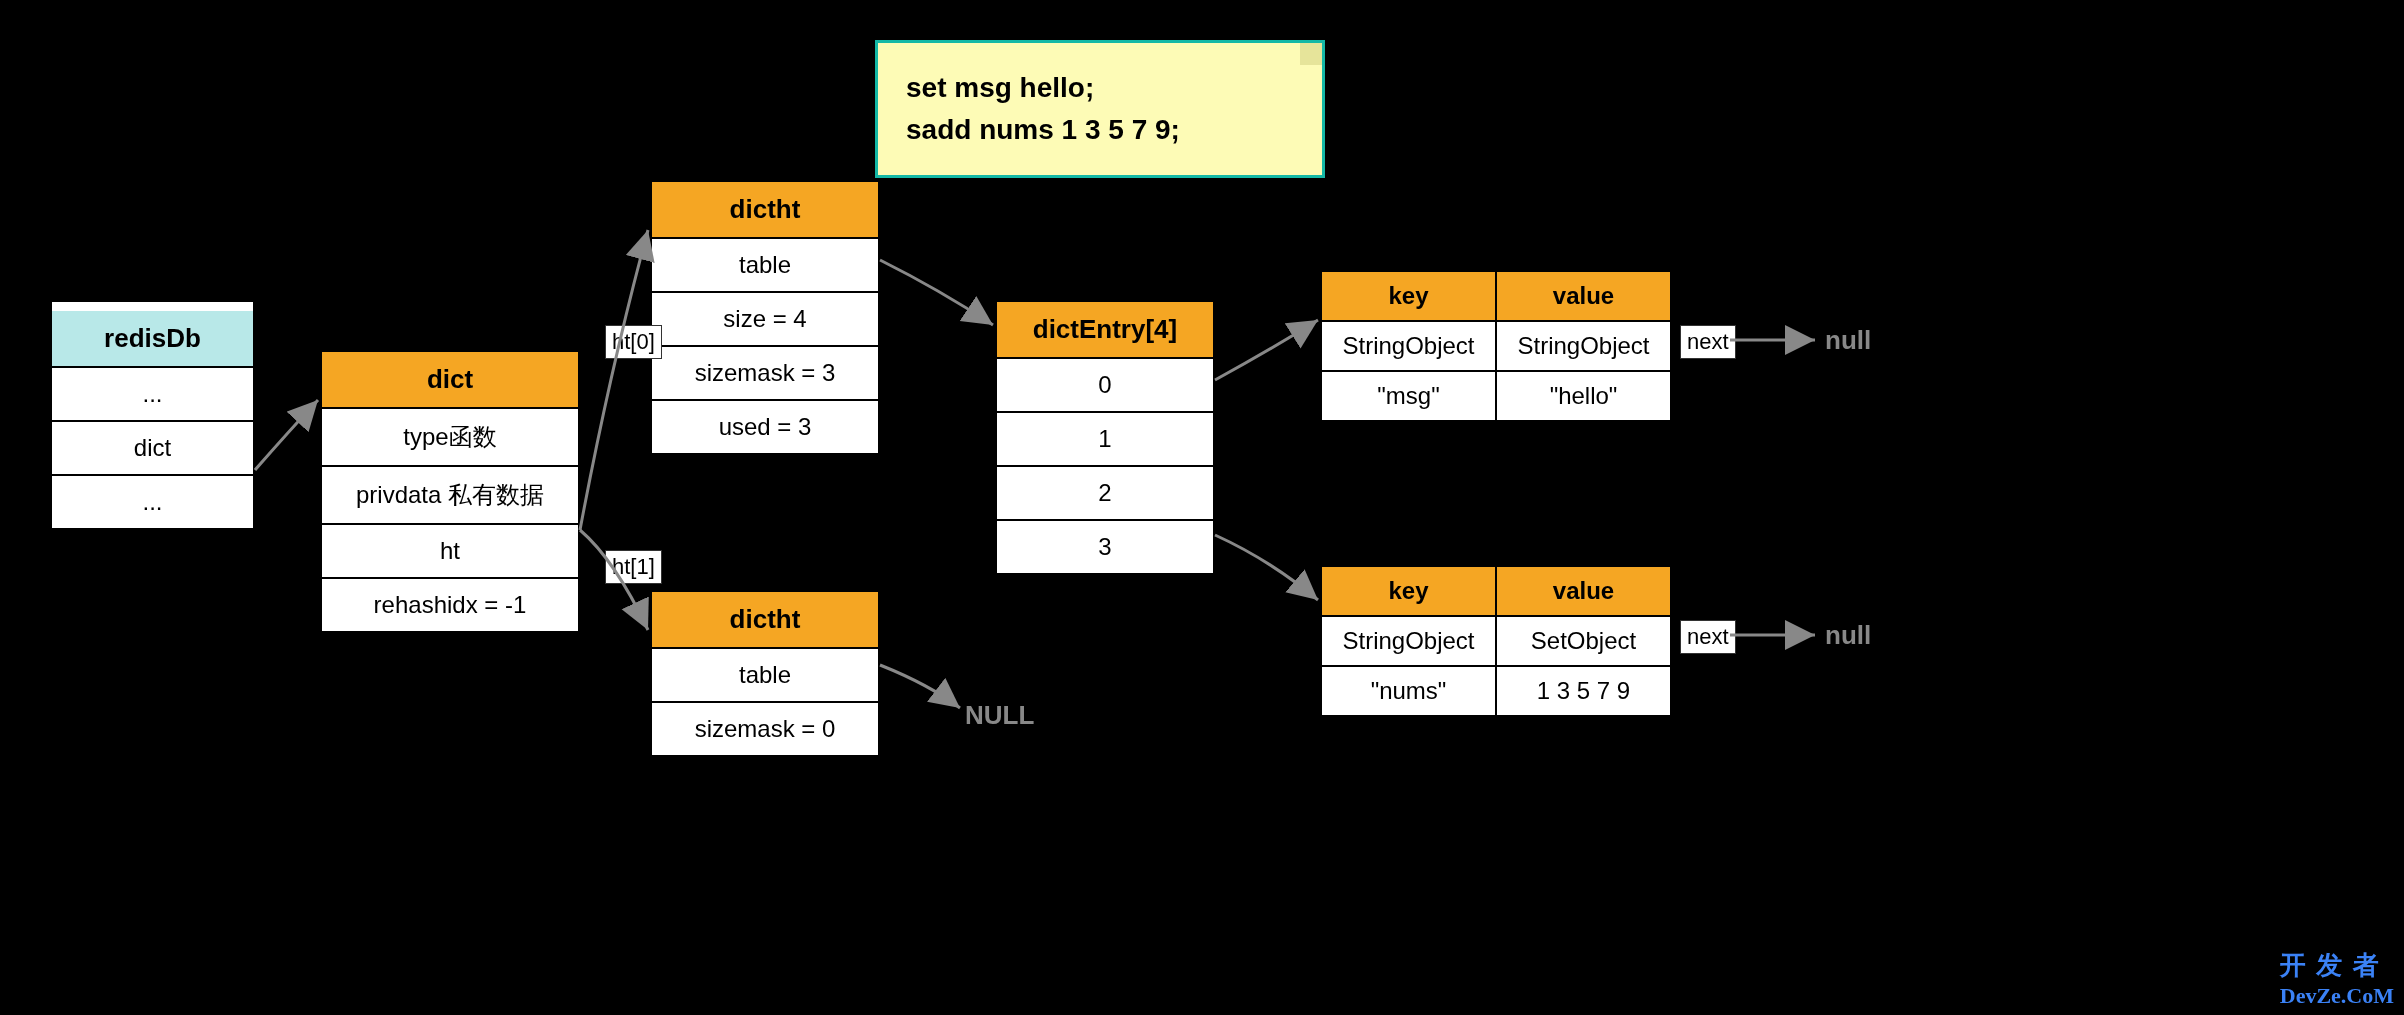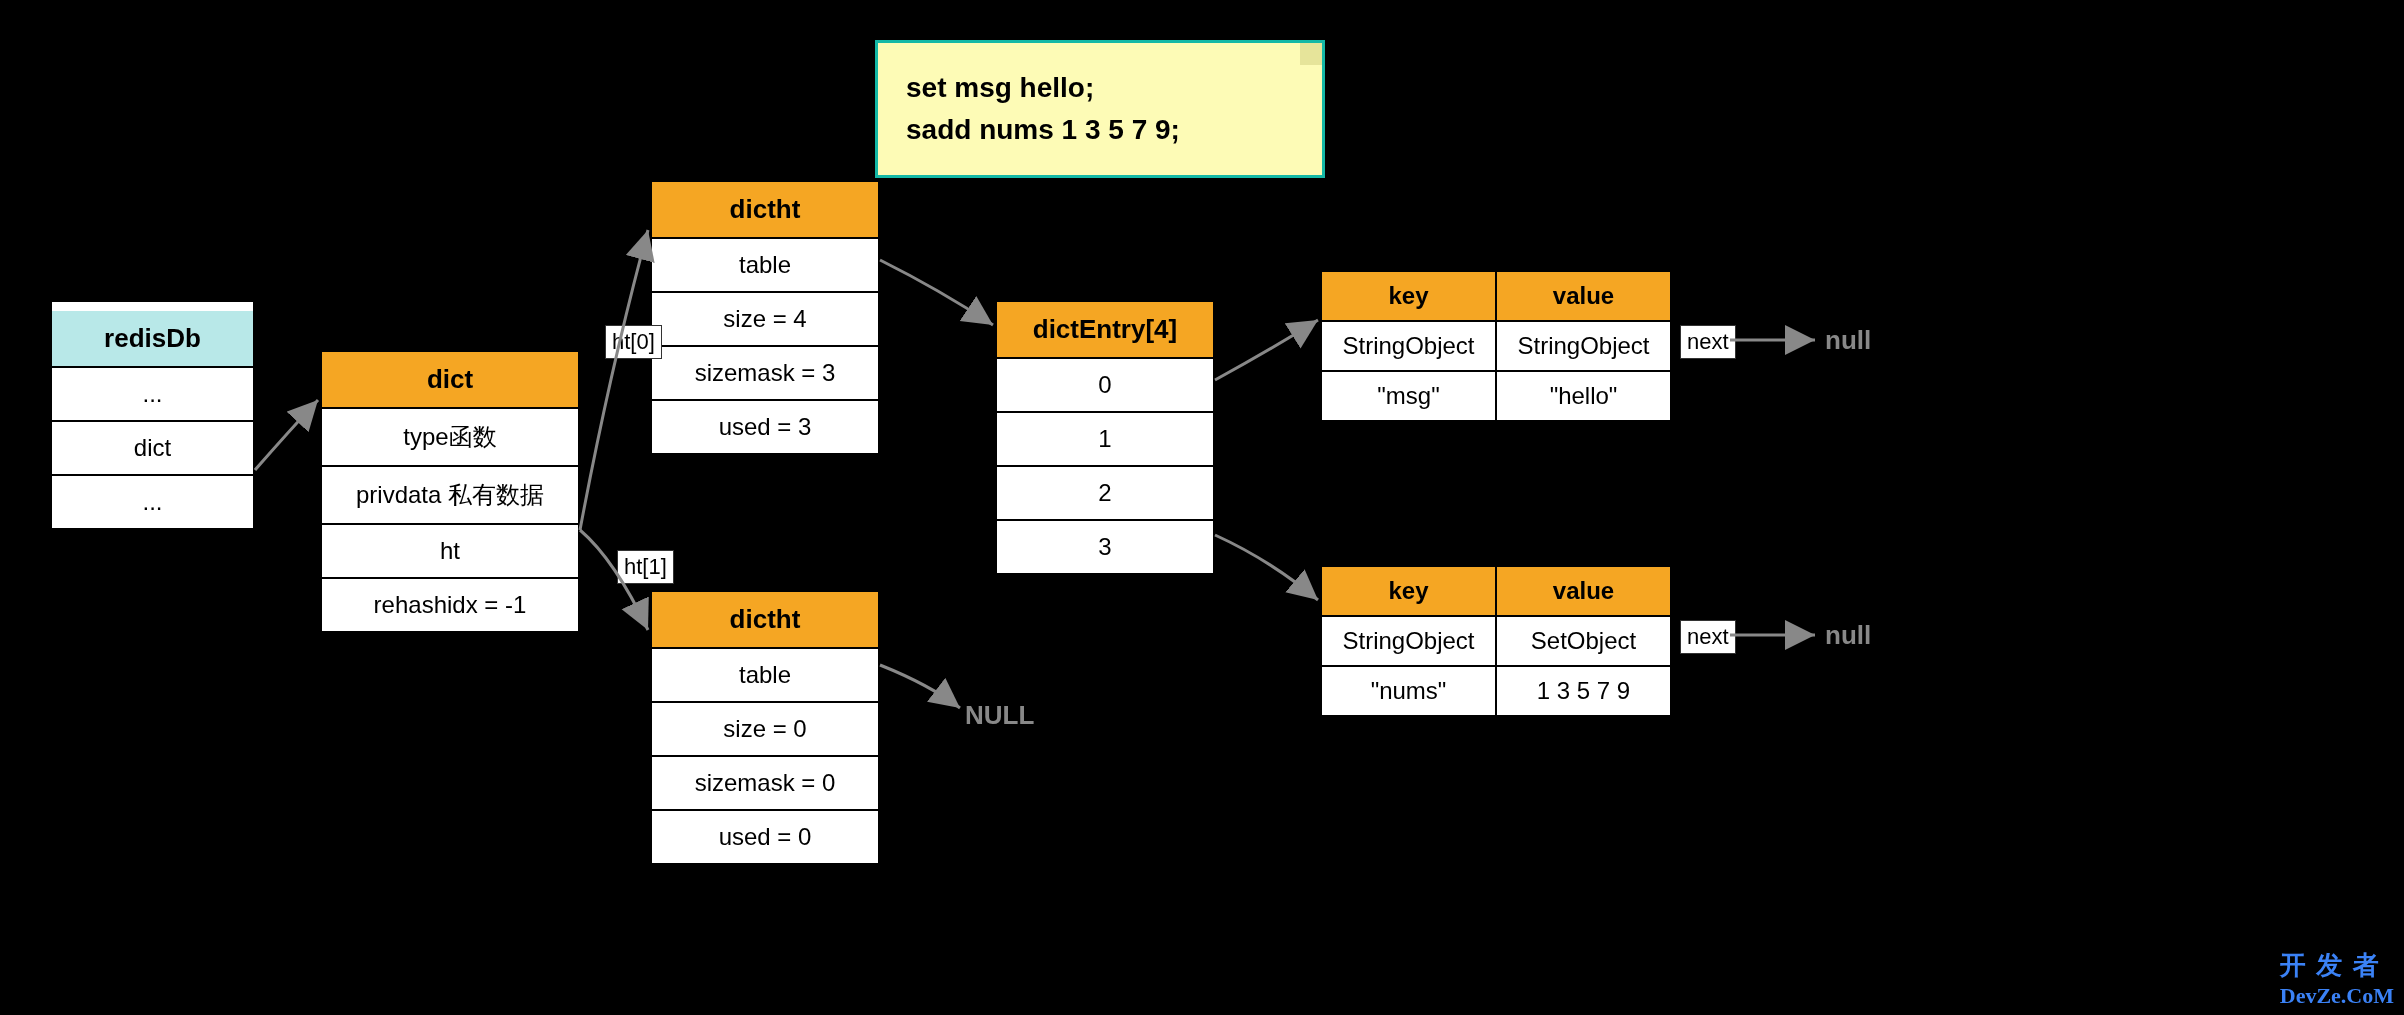--- a/index.html
+++ b/index.html
@@ -127,23 +127,21 @@
   <div class="header orange">dictht</div>
   <div class="row">table</div>
   <div class="row">size = 4</div>
   <div class="row">sizemask = 3</div>
   <div class="row">used = 3</div>
 </div>
 
 <div class="box" style="left:650px; top:590px; width:230px;">
   <div class="header orange">dictht</div>
   <div class="row">table</div>
-  <div class="row">size = 0</div>
   <div class="row">sizemask = 0</div>
-  <div class="row">used = 0</div>
 </div>
 
 <div class="box" style="left:995px; top:300px; width:220px;">
   <div class="header orange">dictEntry[4]</div>
   <div class="row">0</div>
   <div class="row">1</div>
   <div class="row">2</div>
   <div class="row">3</div>
 </div>
 
@@ -175,21 +173,21 @@
     <td>SetObject</td>
   </tr>
   <tr>
     <td>"nums"</td>
     <td>1 3 5 7 9</td>
   </tr>
 </tbody>
   </table>
 
 <div class="label" style="left:605px; top:325px;">ht[0]</div>
-<div class="label" style="left:605px; top:550px;margin-left:12px;">ht[1]</div>
+<div class="label" style="left:605px; top:550px;">ht[1]</div>
 <div class="label" style="left:1680px; top:325px;">next</div>
 <div class="label" style="left:1680px; top:620px;">next</div>
 <div class="plain-label" style="left:1825px; top:325px;">null</div>
 <div class="plain-label" style="left:1825px; top:620px;">null</div>
 <div class="plain-label" style="left:965px; top:700px;">NULL</div>
 
 <svg class="arrows">
   <defs>
     <marker id="arrow" markerWidth="12" markerHeight="12" refX="10" refY="5" orient="auto">
       <path d="M0,0 L10,5 L0,10 Z" fill="#888"></path>

